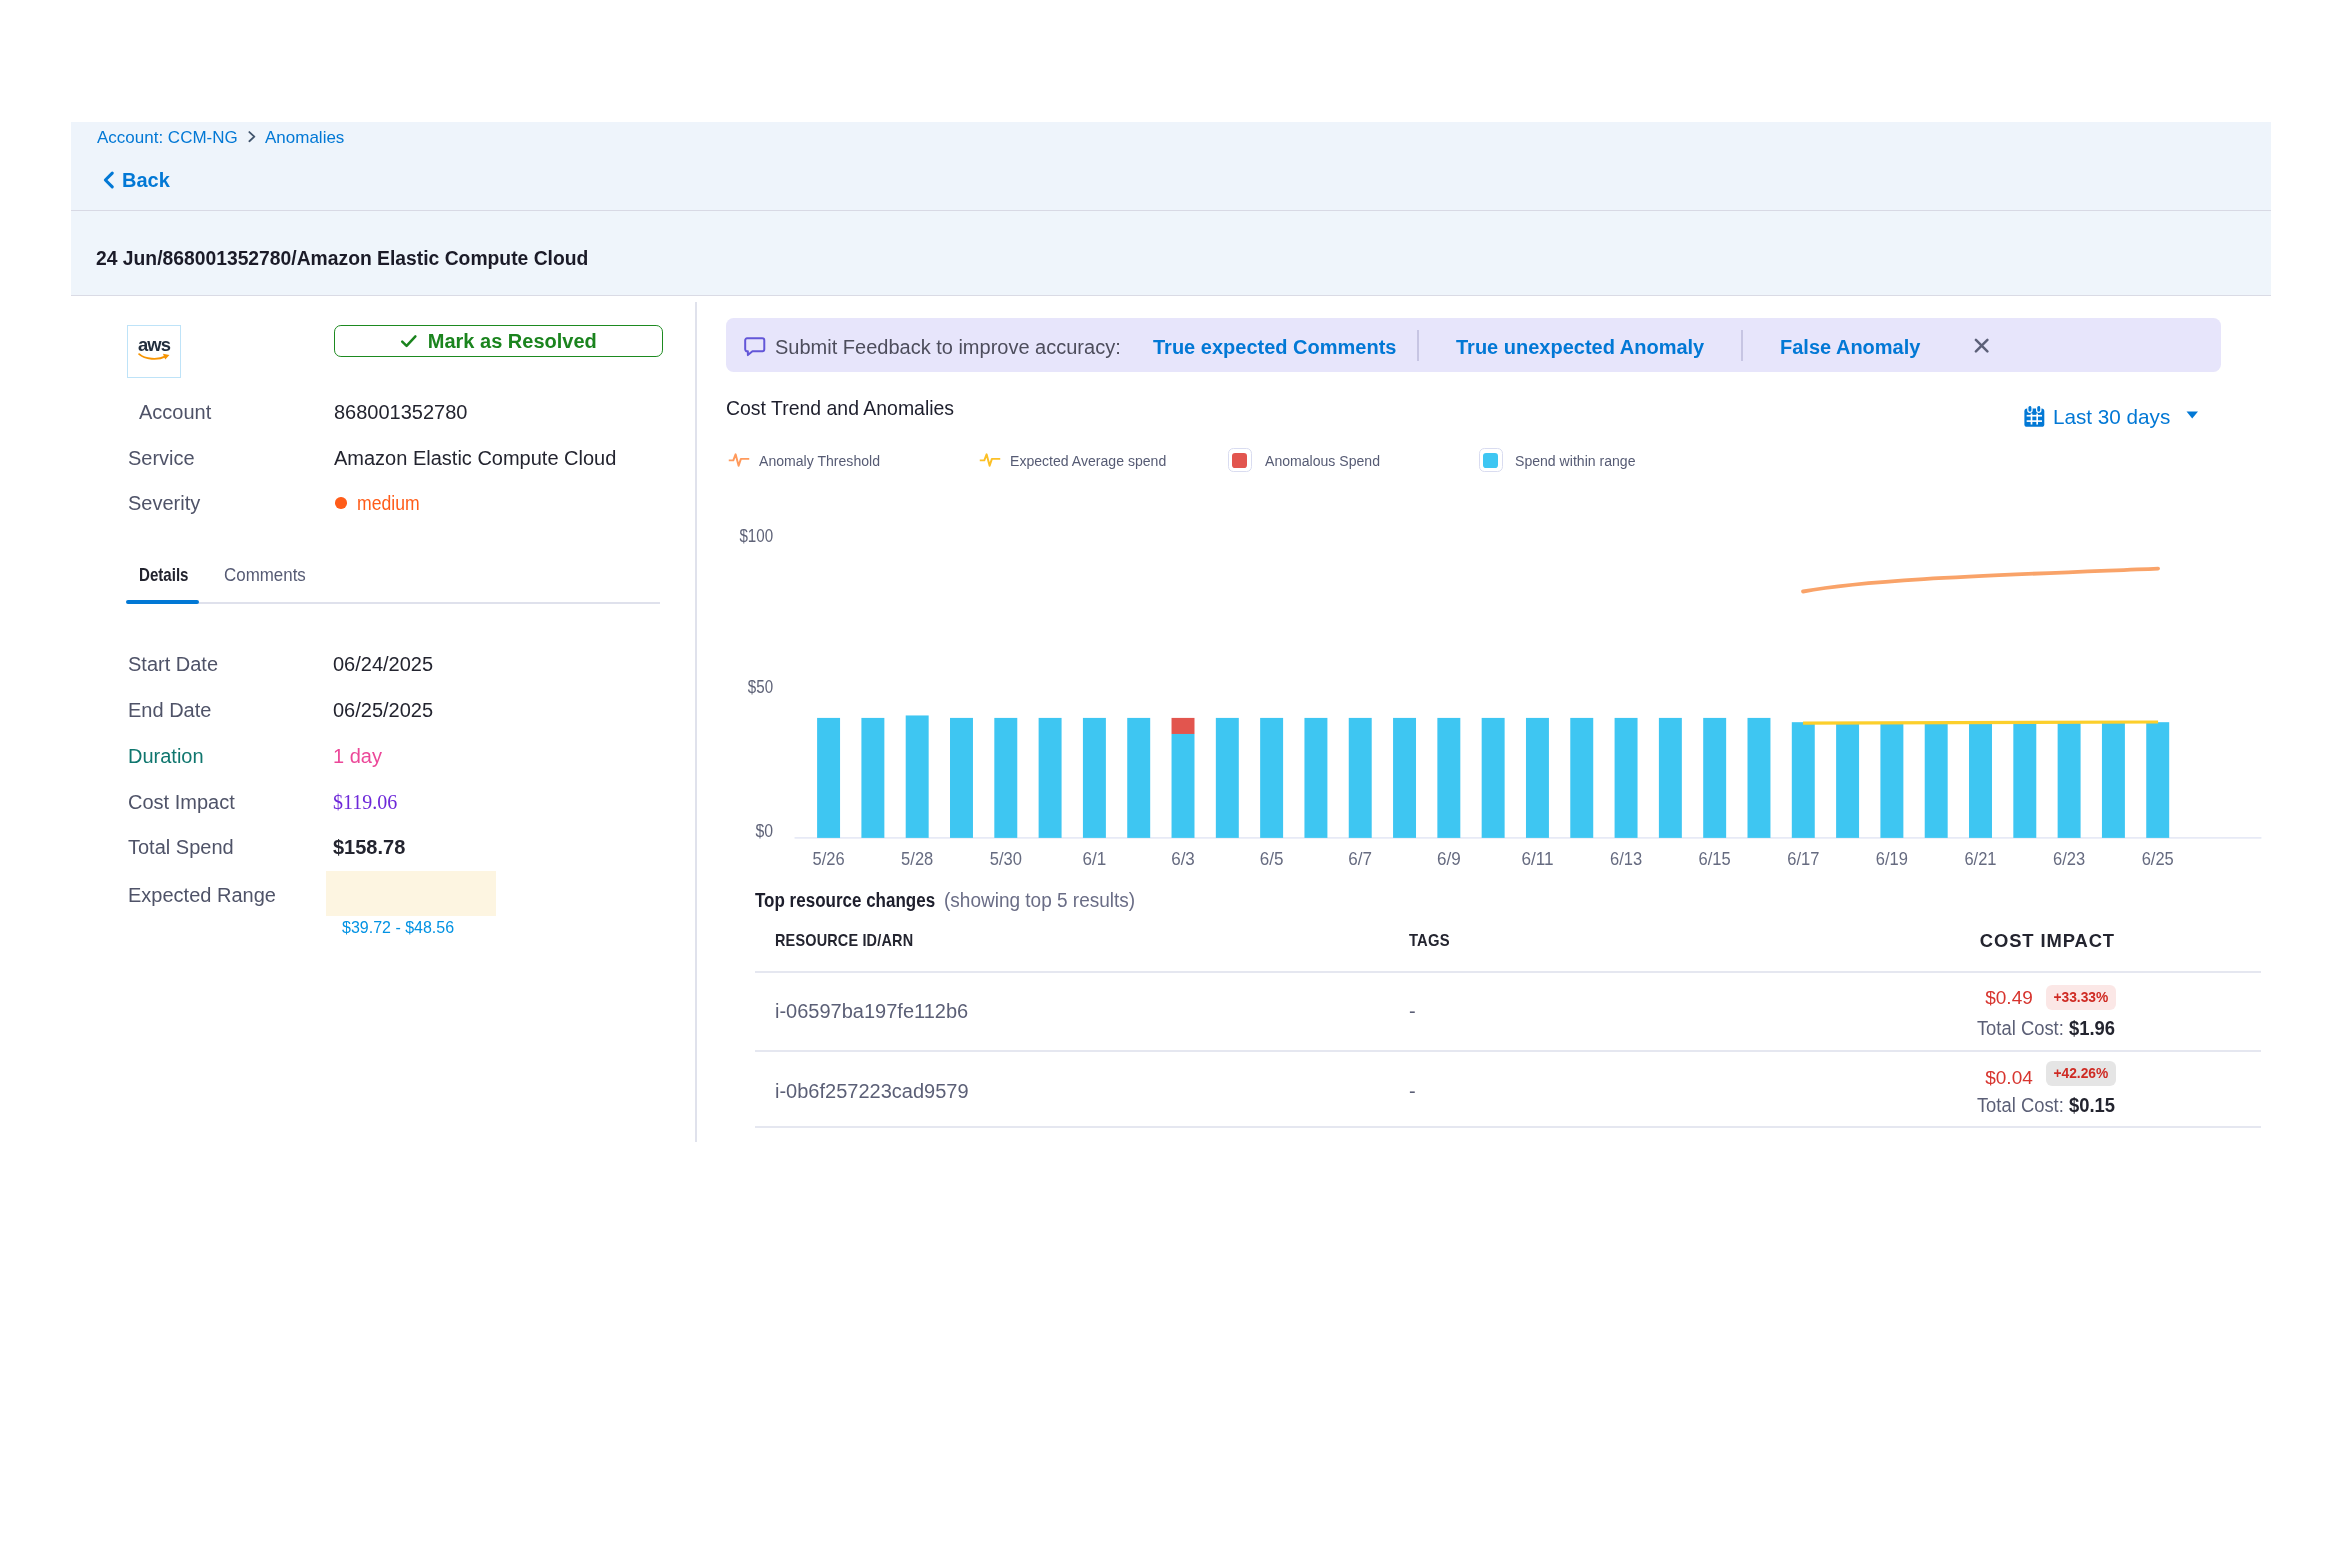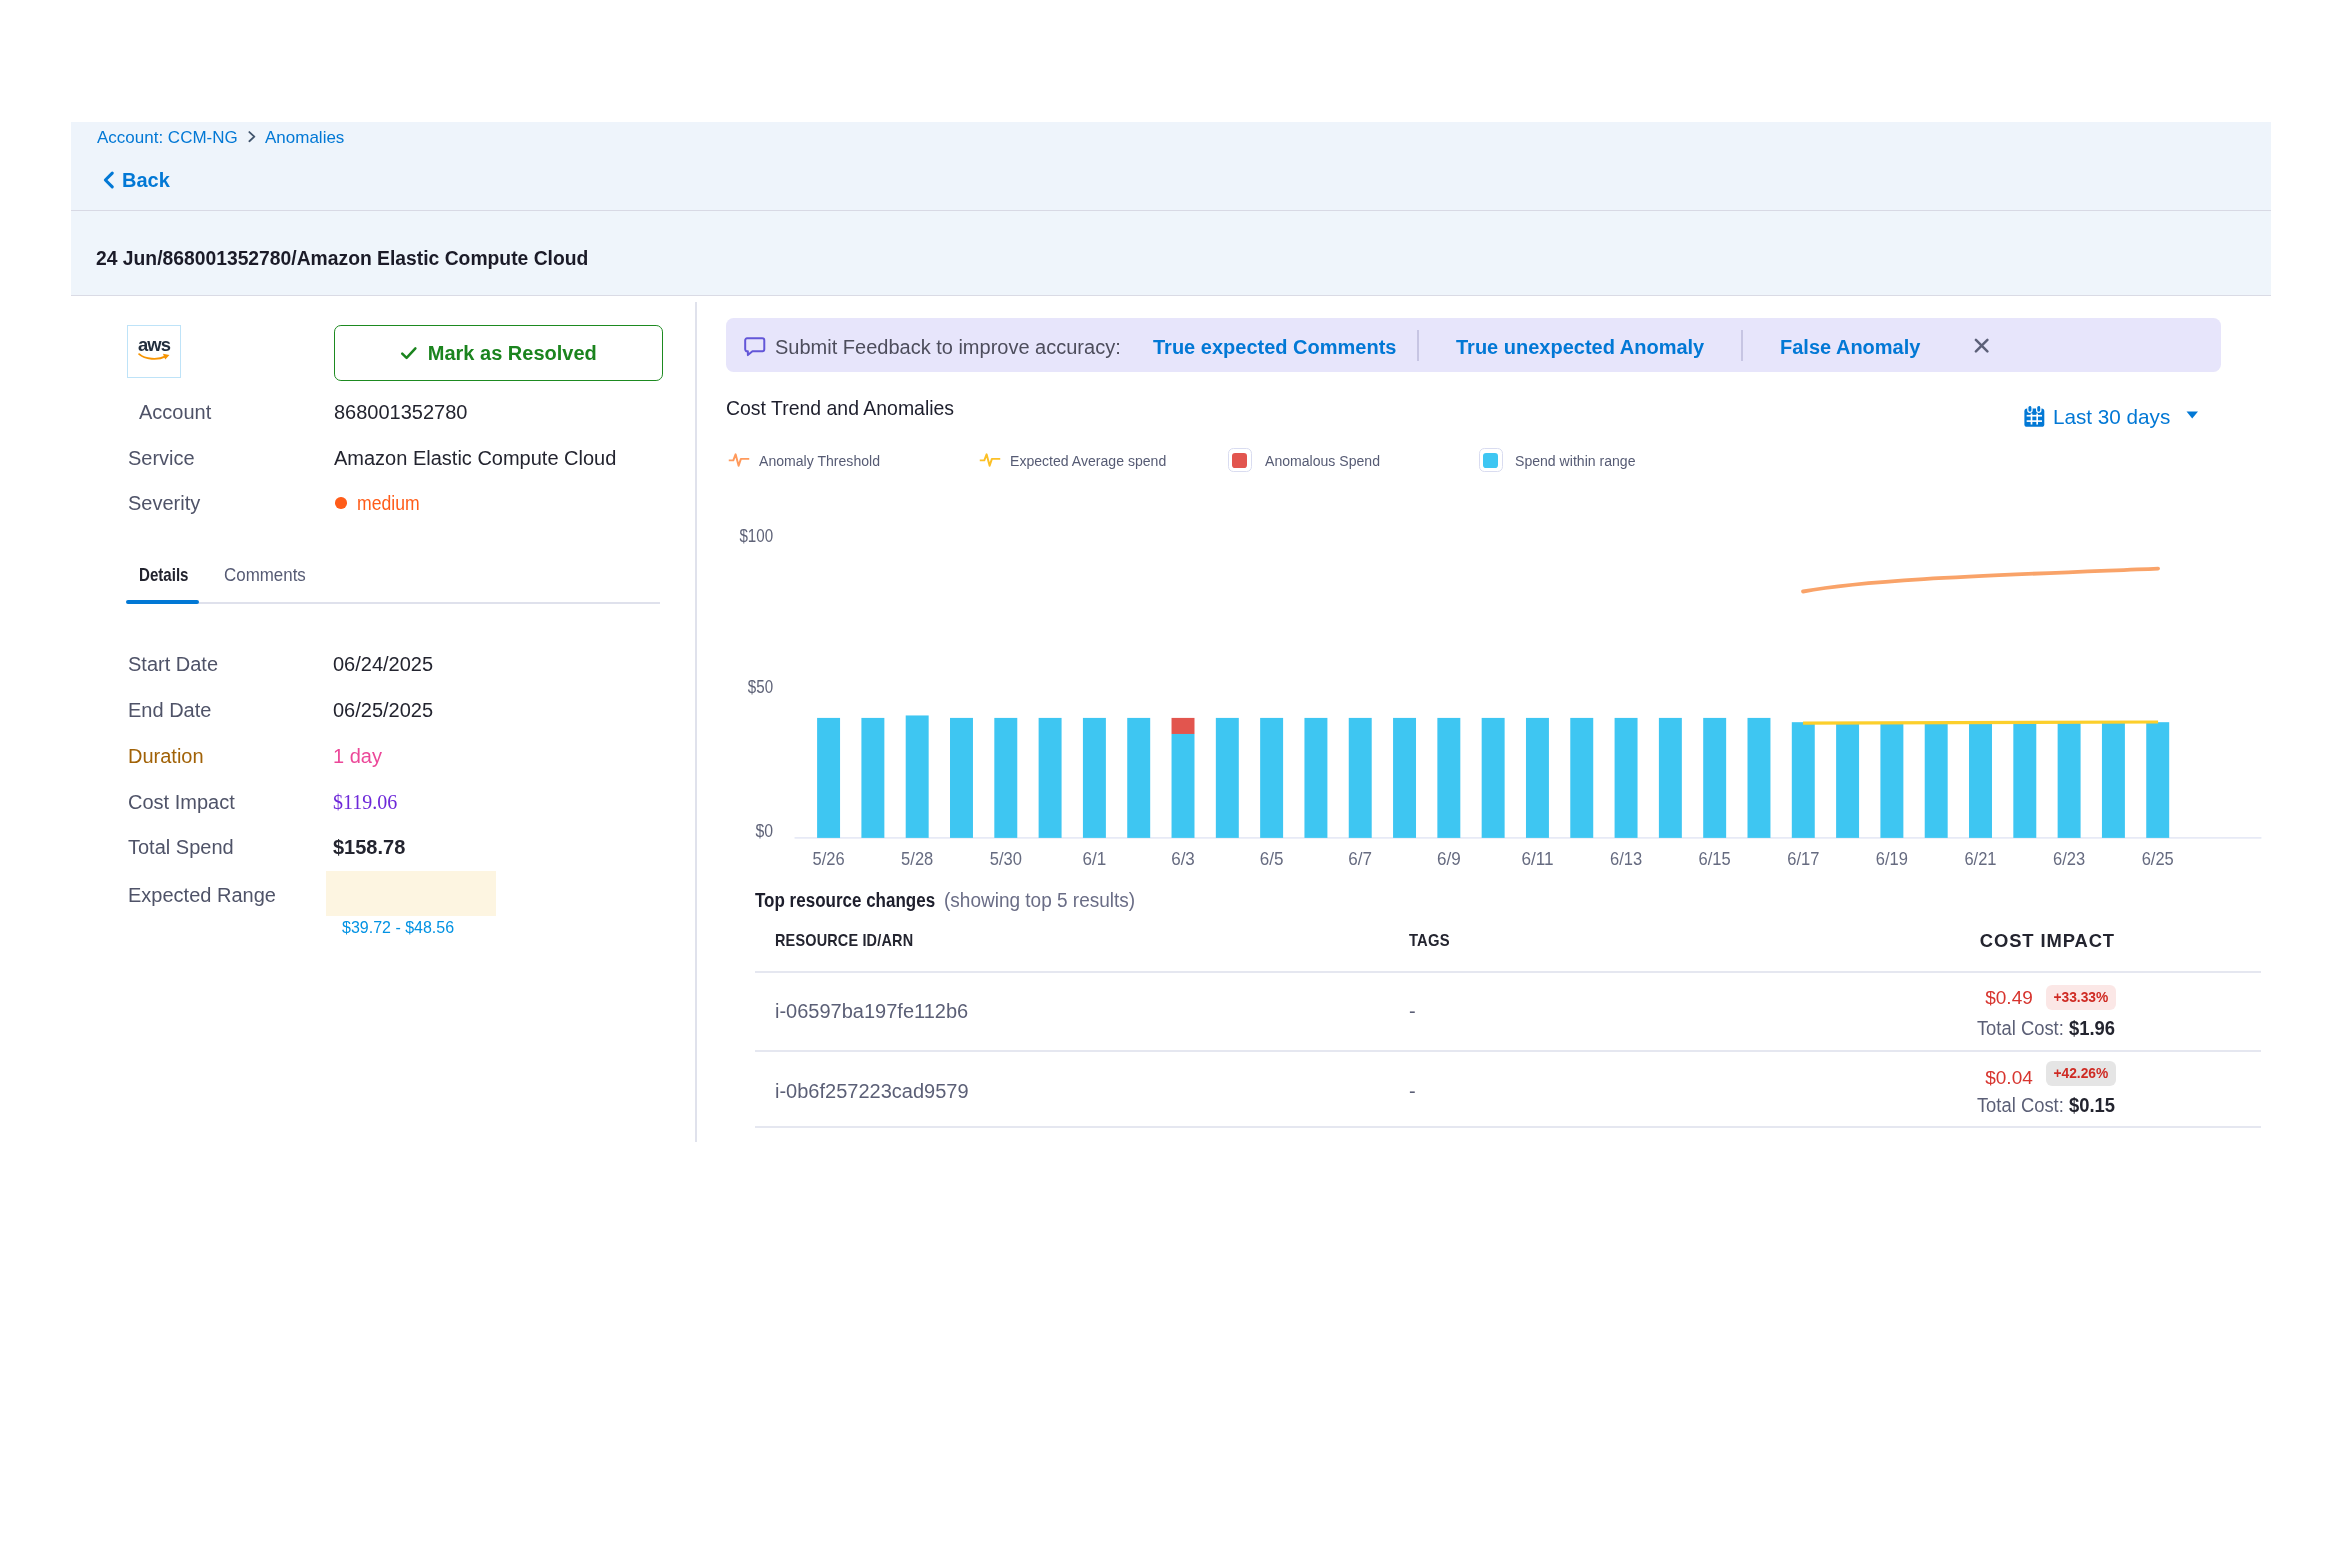--- a/index.html
+++ b/index.html
@@ -29,21 +29,21 @@
 
 <div class="abs" style="left:695px; top:302px; width:1.5px; height:840px; background:#e0e2ec;"></div>
 
 <div class="abs" style="left:127px; top:325px; width:54px; height:53px; background:#fff; border:1.5px solid #bee3f8;"></div>
 <div class="abs" style="left:127px; top:336px; width:54px; text-align:center; font-size:18.4px; line-height:18.4px; font-weight:bold; letter-spacing:-0.9px; color:#232f3e;">aws</div>
 <svg class="abs" style="left:138px; top:353px;" width="33" height="9.2" viewBox="0 0 43 12">
   <path d="M1.5 1.5 C 9 8.5, 26 9.5, 36 4.5" fill="none" stroke="#f79400" stroke-width="2.5" stroke-linecap="round"></path>
   <path d="M32.5 1 L41 2.6 L35.5 8.6 Z" fill="#f79400"></path>
 </svg>
 
-<div class="abs" style="left:334px; top:325px; width:329px; height:56px; border:1.5px solid #1d8a20; border-radius:6.9px; display:flex; align-items:center; justify-content:center; gap:10px;">
+<div class="abs" style="left:334px; top:325px; width:329px; height:32px; border:1.5px solid #1d8a20; border-radius:6.9px; display:flex; align-items:center; justify-content:center; gap:10px;">
   <svg width="17.6" height="17.6" viewBox="0 0 24 24">
       <path d="M3 13 L9 19 L21 6" fill="none" stroke="#1b841e" stroke-width="3.4" stroke-linecap="round" stroke-linejoin="round"></path>
     </svg>
   <span style="font-size:20px; font-weight:bold; color:#1b841e;">Mark as Resolved</span>
 </div>
 
 <div class="t" style="left:128px; top:402px; font-size:20px; color:#4f5368;margin-left:11px;">Account</div>
 <div class="t" style="left:334px; top:402px; font-size:20px; color:#23242f;">868001352780</div>
 <div class="t" style="left:128px; top:448px; font-size:20px; color:#4f5368;">Service</div>
 <div class="t" style="left:334px; top:448px; font-size:20px; color:#23242f;">Amazon Elastic Compute Cloud</div>
@@ -53,21 +53,21 @@
 
 <div class="t" style="left:139px; top:566px; font-size:18.4px; font-weight:bold; color:#22232e; transform:scaleX(0.82);">Details</div>
 <div class="t" style="left:224px; top:566px; font-size:18.4px; color:#565b74; transform:scaleX(0.92);">Comments</div>
 <div class="abs" style="left:127px; top:602px; width:533px; height:1.5px; background:#dfe1ec;"></div>
 <div class="abs" style="left:126px; top:600px; width:73px; height:3.8px; border-radius:2.3px; background:#0278d5;"></div>
 
 <div class="t" style="left:128px; top:654px; font-size:20px; color:#4f5368;">Start Date</div>
 <div class="t" style="left:333px; top:654px; font-size:20px; color:#23242f;">06/24/2025</div>
 <div class="t" style="left:128px; top:700px; font-size:20px; color:#4f5368;">End Date</div>
 <div class="t" style="left:333px; top:700px; font-size:20px; color:#23242f;">06/25/2025</div>
-<div class="t" style="left:128px; top:746px; font-size:20px; color:#a16207;">Duration</div>
+<div class="t" style="left:128px; top:746px; font-size:20px; color:#0f766e;">Duration</div>
 <div class="t" style="left:333px; top:746px; font-size:20px; color:#ec4899;">1 day</div>
 <div class="t" style="left:128px; top:792px; font-size:20px; color:#4f5368;">Cost Impact</div>
 <div class="t" style="left:333px; top:792px; font-size:20px; color:#6d28d9;font-family:Liberation Serif, serif;">$119.06</div>
 <div class="t" style="left:128px; top:837px; font-size:20px; color:#4f5368;">Total Spend</div>
 <div class="t" style="left:333px; top:837px; font-size:20px; font-weight:bold; color:#23242f;">$158.78</div>
 <div class="abs" style="left:326px; top:871px; width:170px; height:45px; background:#fdf5e1;"></div>
 <div class="t" style="left:128px; top:885px; font-size:20px; color:#4f5368;">Expected Range</div>
 <div class="t" style="left:342px; top:885px; font-size:16px; color:#0292e3;margin-top:35px;">$39.72 - $48.56</div>
 
 <div class="abs" style="left:726px; top:318px; width:1495px; height:54px; background:#e7e5fb; border-radius:7.7px;"></div>

